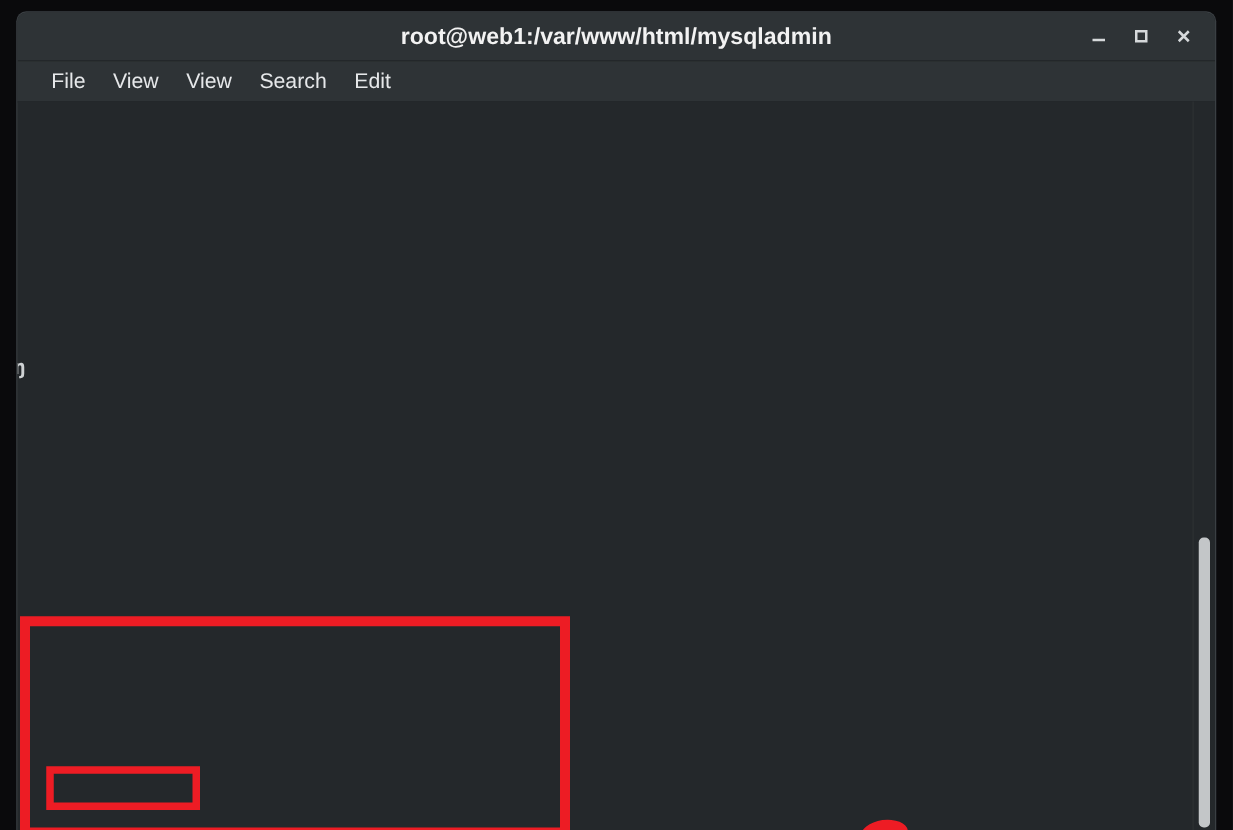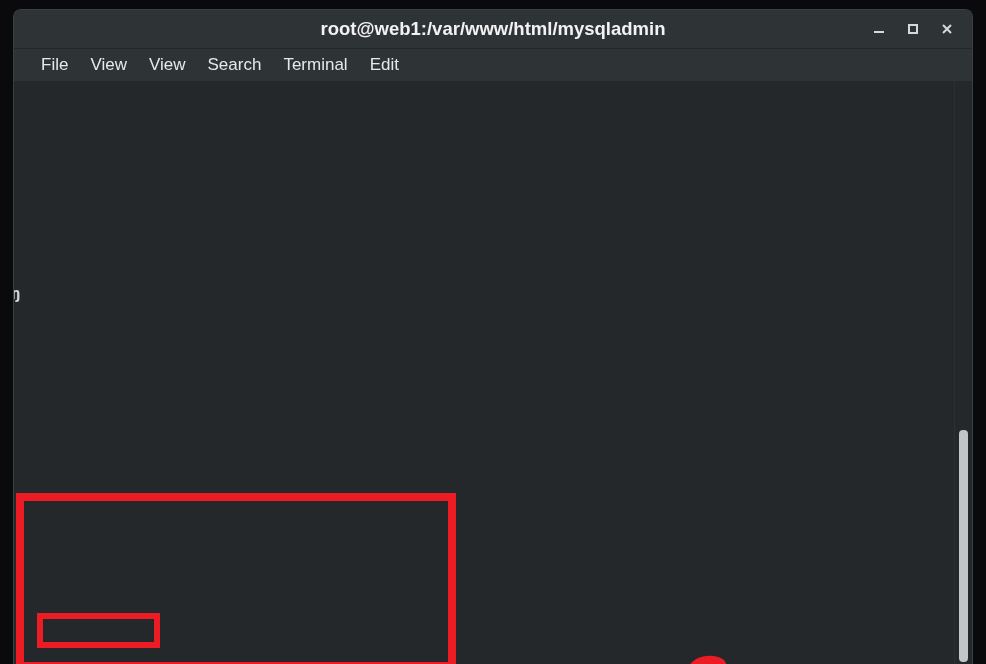--- a/index.html
+++ b/index.html
@@ -214,21 +214,20 @@
         </svg>
       </div>
     </div>
   </div>
 
   <div id="menu-bar">
     <div class="menu-item">File</div>
     <div class="menu-item">View</div>
     <div class="menu-item">View</div>
     <div class="menu-item">Search</div>
-    <div class="menu-item">Terminal</div>
     <div class="menu-item">Edit</div>
   </div>
 
   <div id="terminal-body">
 
     <div id="terminal-screen">
       <div id="terminal-text"></div>
       <div id="left-artifact">ŋ</div>
     </div>
 

